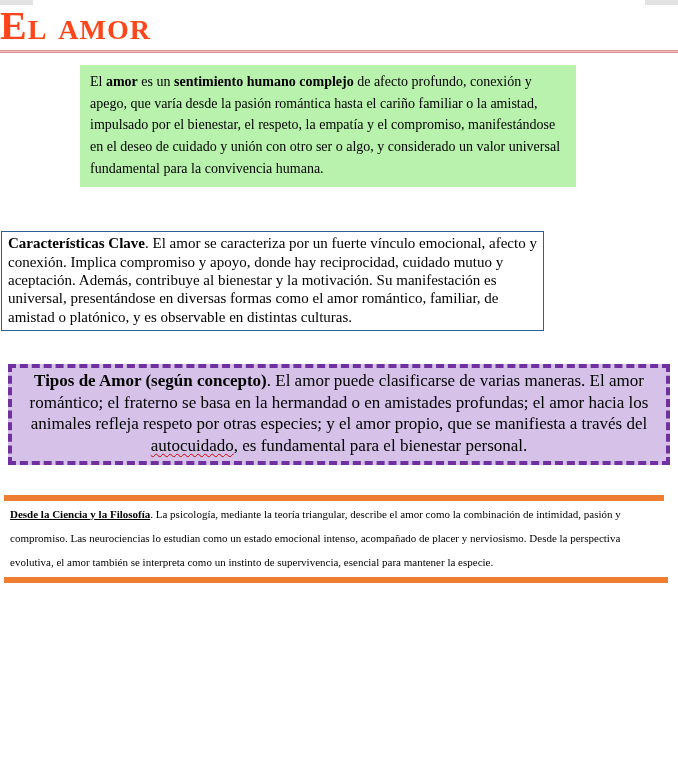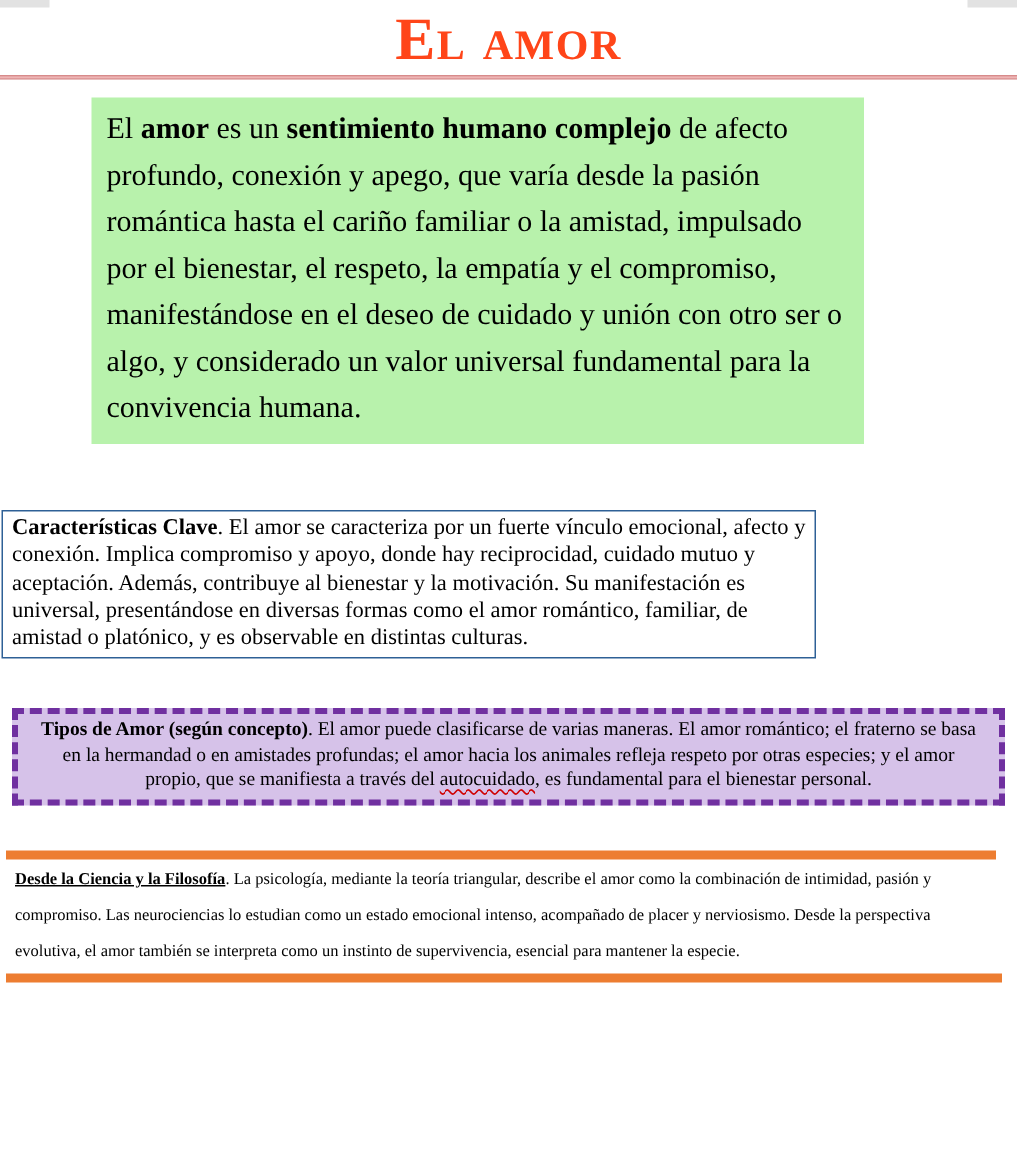--- a/index.html
+++ b/index.html
@@ -18,58 +18,57 @@
     top: 0;
     width: 33px;
     height: 5px;
     background: #e2e2e2;
   }
   .corner-artifact.left  { left: 0; }
   .corner-artifact.right { right: 0; }
 
   h1.doc-title {
     margin: 6px 0 0;
-    text-align: center;
     font-variant: small-caps;
     font-weight: bold;
     font-size: 40px;
     line-height: 1.0;
     color: #ff4519;
     letter-spacing: 1px;
   }
 
   .title-rule {
     border: none;
     height: 3px;
     margin: 4px 0 0;
     background: linear-gradient(#cf7d7d, #f2bcbc 50%, #cf7d7d);
   }
 
   .intro-para {
-    margin: 12px 102px 0 61px;
+    margin: 12px 102px 0 80px;
     background: #b8f2ac;
     padding: 6px 10px 8px;
-    font-size: 20px;
+    font-size: 14px;
     line-height: 1.55;
   }
 
   .key-box {
     margin: 44px 134px 0 1px;
     border: 1px solid #2e6096;
     padding: 2px 6px 4px;
     font-size: 15px;
     line-height: 1.22;
   }
 
   .types-box {
     margin: 33px 8px 0 8px;
     border: 4px dashed #7030a0;
     background: #d6c2e9;
     padding: 2px 12px 5px;
-    font-size: 13px;
+    font-size: 17px;
     line-height: 1.27;
     text-align: center;
   }
 
   .misspelled {
     text-decoration: underline;
     text-decoration-style: wavy;
     text-decoration-color: #d00000;
     text-decoration-thickness: 1px;
     text-underline-offset: 2px;

